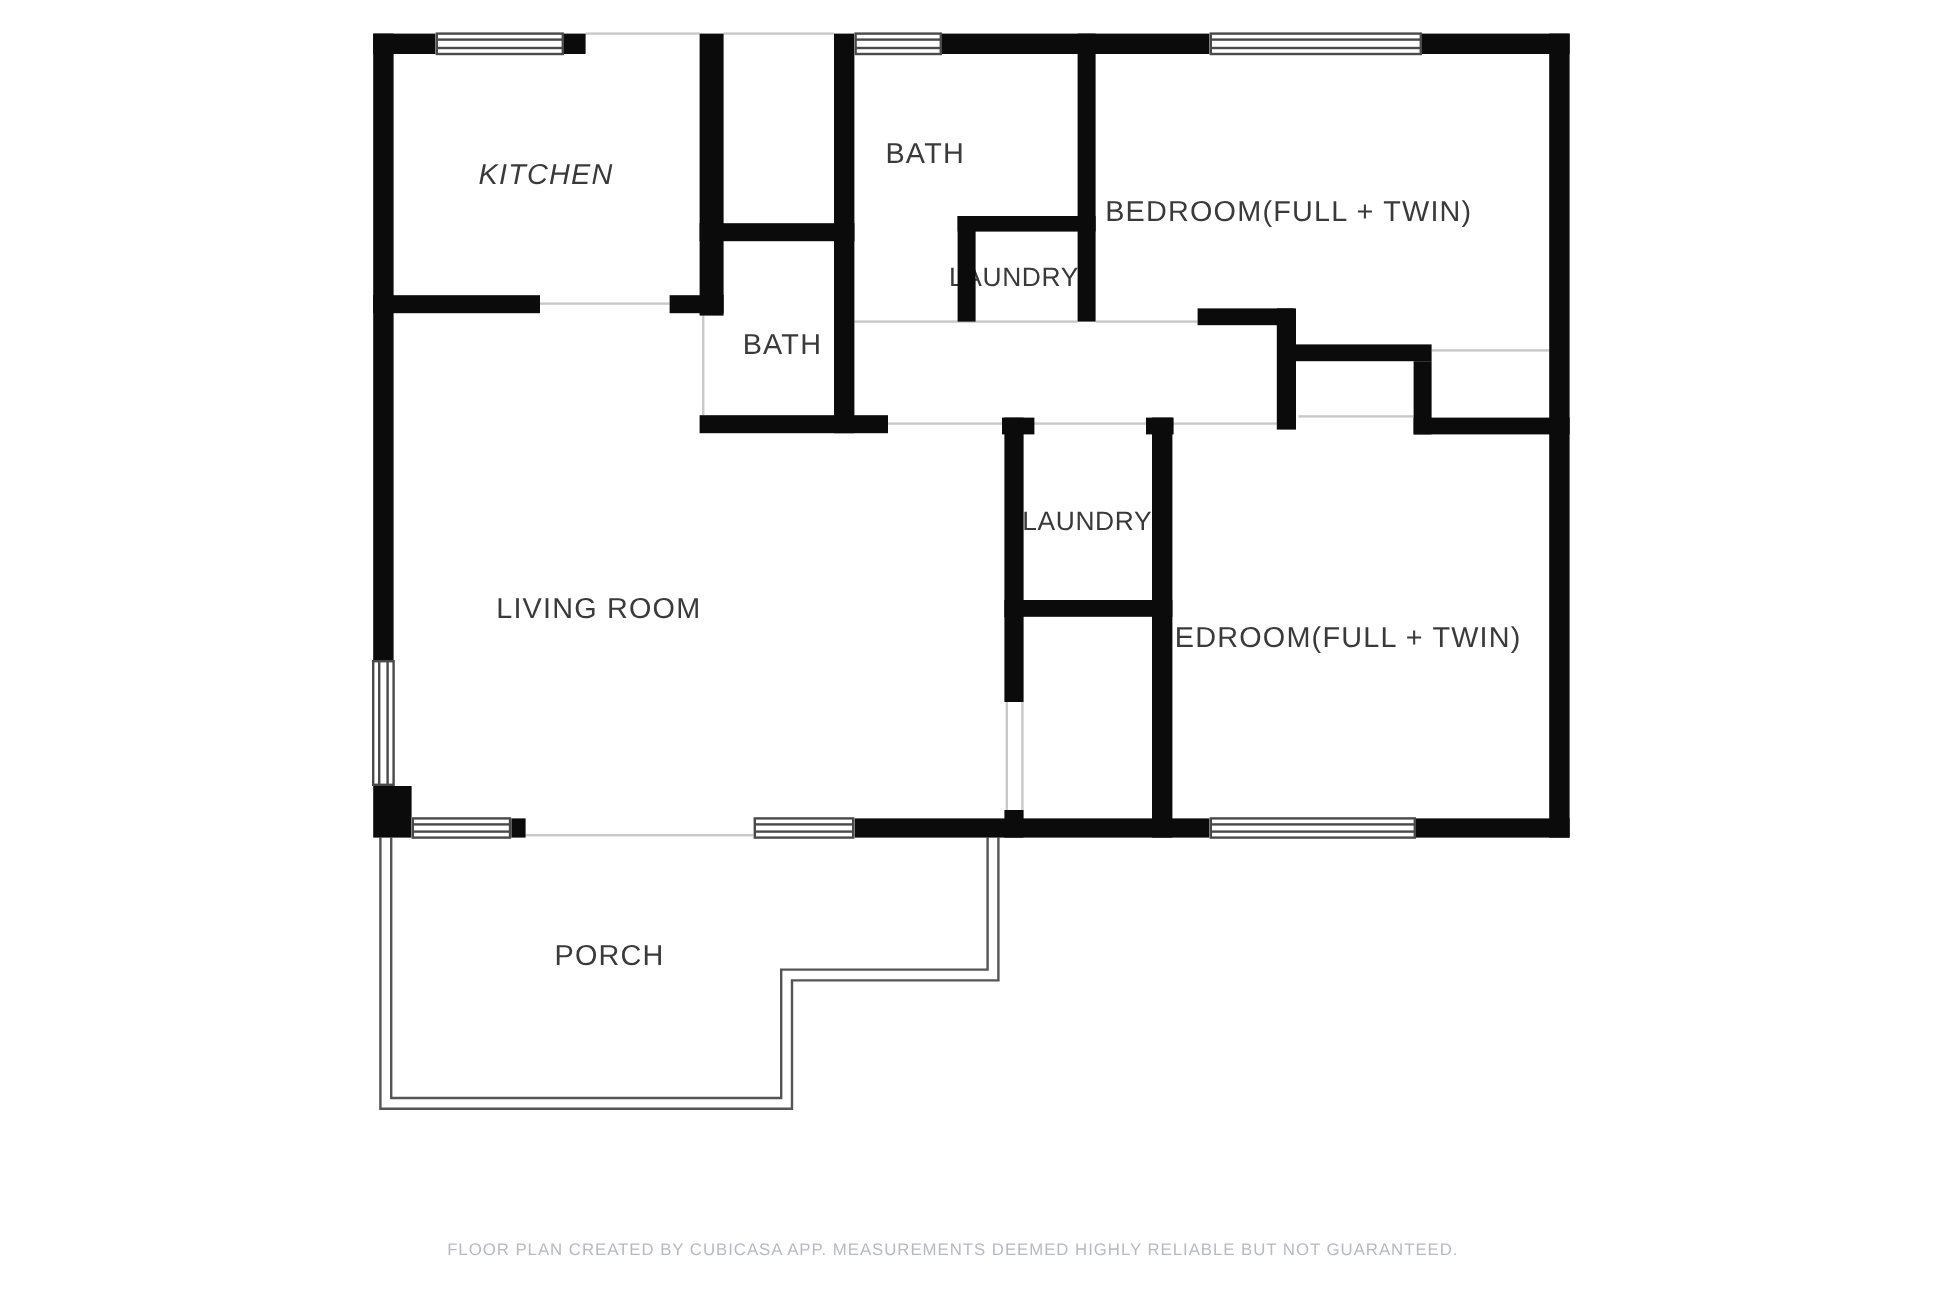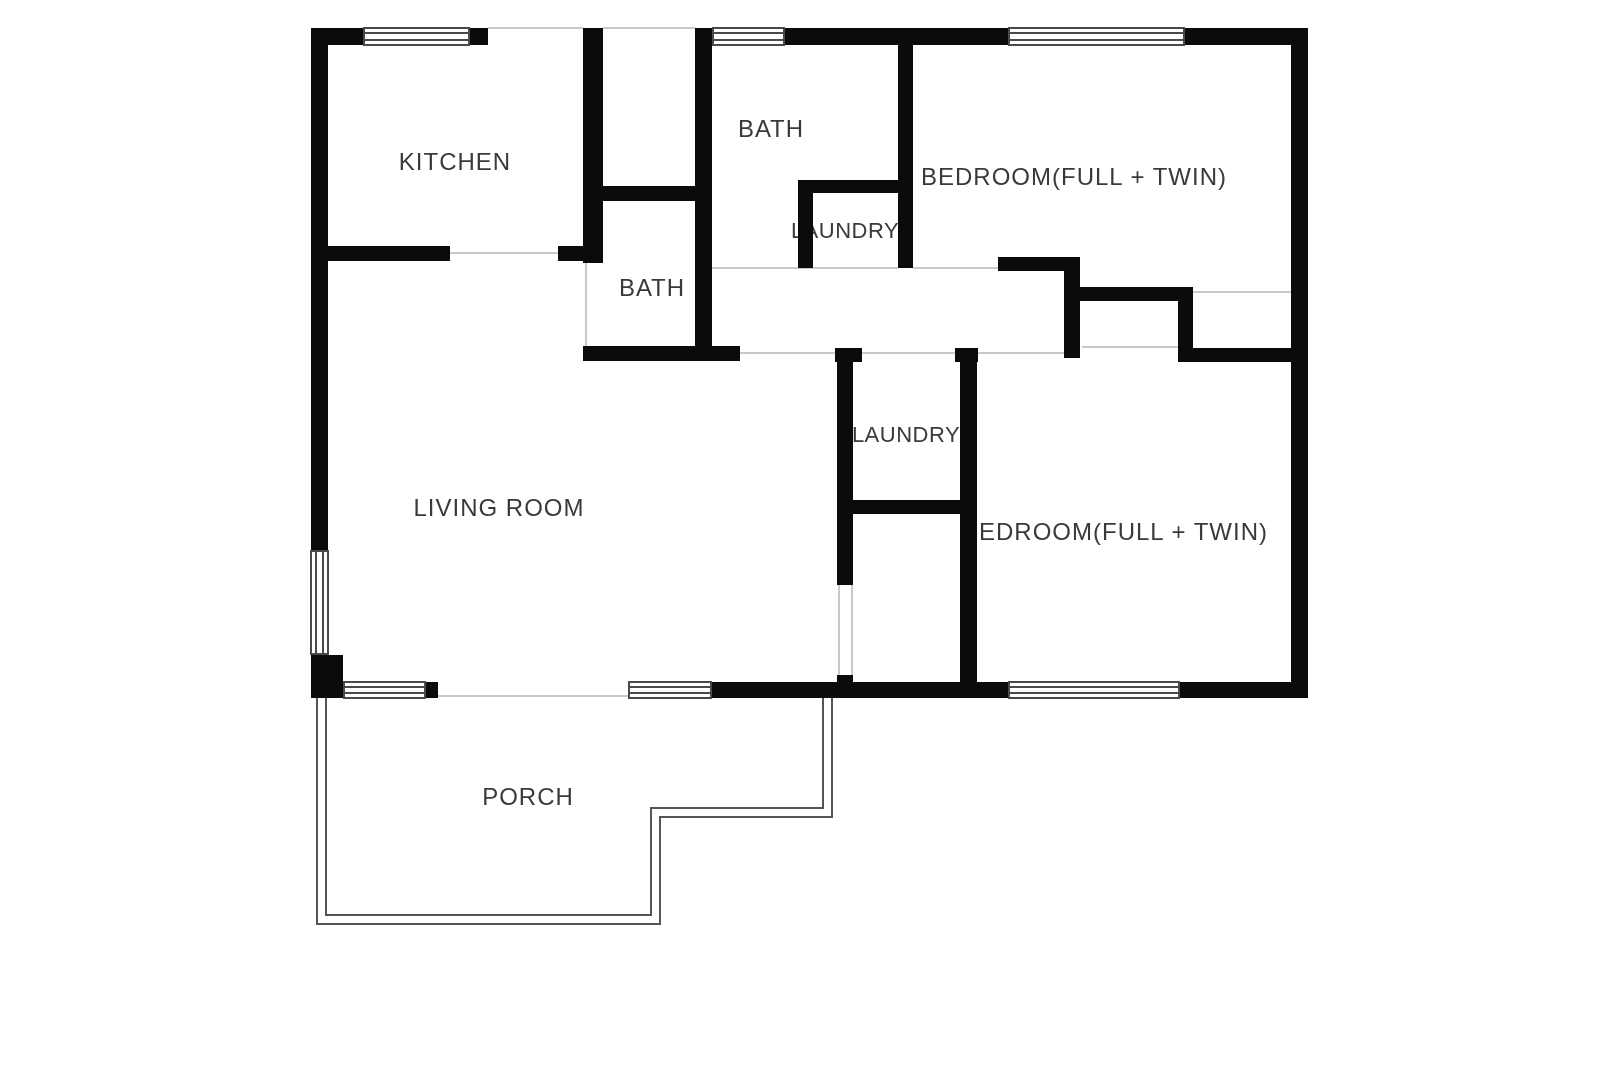--- a/index.html
+++ b/index.html
@@ -46,29 +46,29 @@
   <div class="opening" style="left:585px;top:263px;width:2px;height:83px;"></div>
   <div class="opening" style="left:712px;top:267px;width:186px;height:2px;"></div>
   <div class="opening" style="left:913px;top:267px;width:85px;height:2px;"></div>
   <div class="opening" style="left:1193px;top:291px;width:98px;height:2px;"></div>
   <div class="opening" style="left:1082px;top:346px;width:96px;height:2px;"></div>
   <div class="opening" style="left:712px;top:352px;width:352px;height:2px;"></div>
   <div class="opening" style="left:438px;top:695px;width:190px;height:2px;"></div>
   <div class="opening" style="left:838px;top:585px;width:2px;height:90px;"></div>
   <div class="opening" style="left:851px;top:585px;width:2px;height:90px;"></div>
 
-  <div class="room-label" style="left:455px;top:162px;">KITCHEN</div>
+  <div class="room-label" style="left:455px;top:146px;font-style:italic;">KITCHEN</div>
   <div class="room-label" style="left:771px;top:129px;">BATH</div>
   <div class="room-label" style="left:1074px;top:177px;">BEDROOM(FULL + TWIN)</div>
   <div class="room-label small" style="left:845px;top:231px;">LAUNDRY</div>
   <div class="room-label" style="left:652px;top:288px;">BATH</div>
   <div class="room-label small" style="left:906px;top:435px;">LAUNDRY</div>
   <div class="room-label" style="left:499px;top:508px;">LIVING ROOM</div>
   <div class="room-label" style="left:1115px;top:532px;">BEDROOM(FULL + TWIN)</div>
-  <div class="room-label" style="left:528px;top:797px;">PORCH</div>
+  <div class="room-label" style="left:508px;top:797px;">PORCH</div>
 
   <div class="wall" style="left:311px;top:28px;width:17px;height:522px;"></div>
   <div class="wall" style="left:311px;top:655px;width:32px;height:43px;"></div>
   <div class="wall" style="left:311px;top:28px;width:52px;height:17px;"></div>
   <div class="wall" style="left:470px;top:28px;width:18px;height:17px;"></div>
   <div class="wall" style="left:785px;top:28px;width:223px;height:17px;"></div>
   <div class="wall" style="left:1185px;top:28px;width:123px;height:17px;"></div>
   <div class="wall" style="left:1291px;top:28px;width:17px;height:670px;"></div>
   <div class="wall" style="left:426px;top:682px;width:12px;height:16px;"></div>
   <div class="wall" style="left:712px;top:682px;width:296px;height:16px;"></div>
@@ -114,14 +114,15 @@
   <div class="window-h" style="left:343px;top:681px;width:83px;height:18px;">
       <div class="glass"></div>
     </div>
   <div class="window-h" style="left:628px;top:681px;width:84px;height:18px;">
       <div class="glass"></div>
     </div>
   <div class="window-h" style="left:1008px;top:681px;width:172px;height:18px;">
       <div class="glass"></div>
     </div>
 
+  <div id="footer-note">FLOOR PLAN CREATED BY CUBICASA APP. MEASUREMENTS DEEMED HIGHLY RELIABLE BUT NOT GUARANTEED.</div>
 
 </div>
 
 </body></html>

